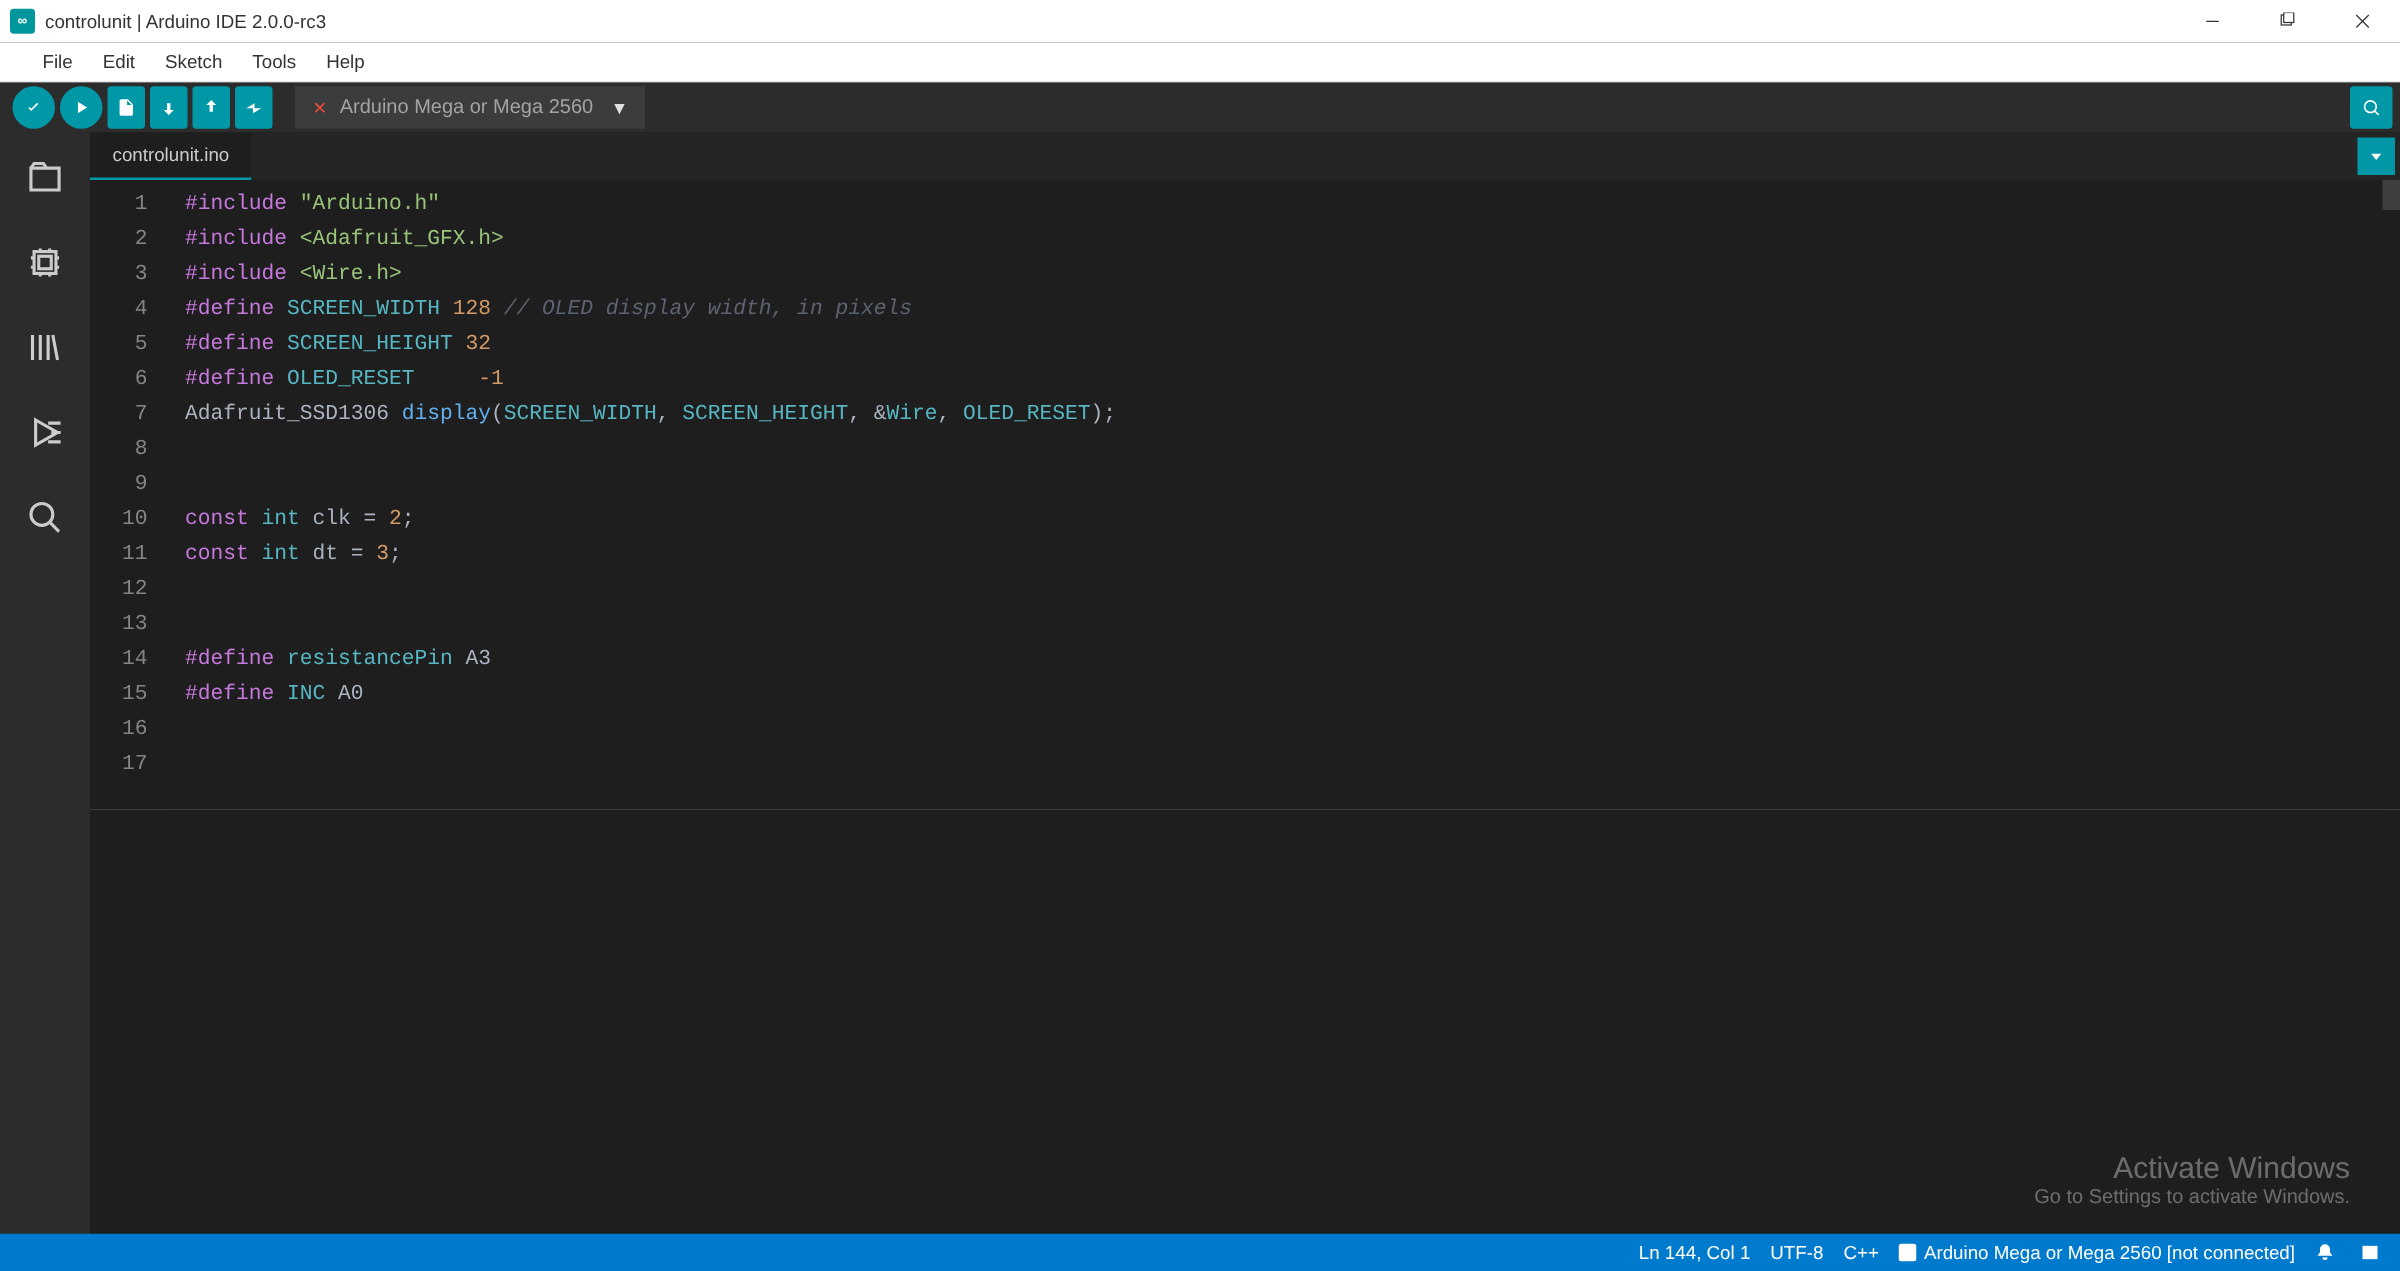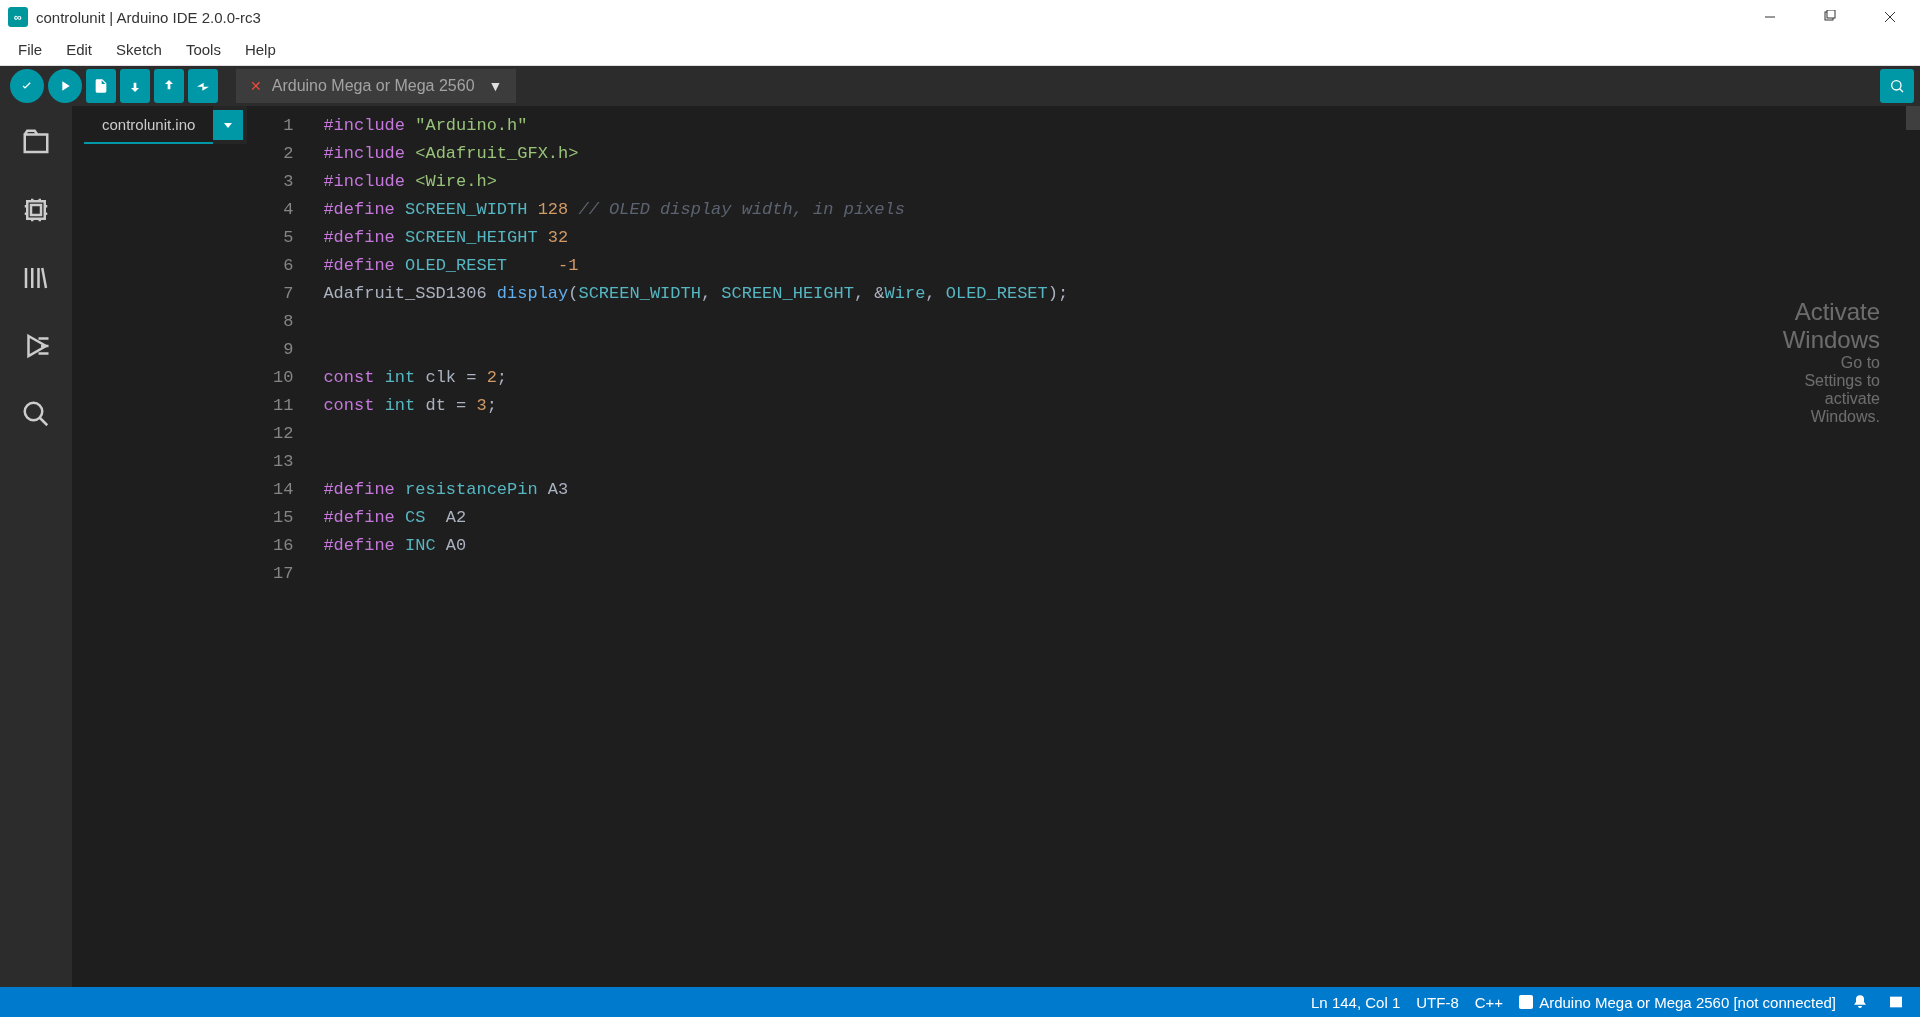--- a/index.html
+++ b/index.html
@@ -47,21 +47,21 @@
 }
 .title-bar .win-btn svg { width: 14px; height: 14px; }
 
 
 .menu-bar {
   height: 32px;
   background: #ffffff;
   border-bottom: 1px solid #e0e0e0;
   display: flex;
   align-items: center;
-  padding-left: 6px;
+  padding-left: 22px;
 }
 .menu-bar .menu-item {
   padding: 0 12px;
   height: 32px;
   display: flex;
   align-items: center;
   cursor: pointer;
   color: #333;
   font-size: 15px;
 }
@@ -128,23 +128,22 @@
   width: 44px; height: 44px;
   margin-bottom: 24px;
   display: flex; align-items: center; justify-content: center;
   cursor: pointer;
 }
 .sidebar .side-btn svg { stroke: #cccccc; fill: none; width: 30px; height: 30px; stroke-width: 2; }
 
 .editor-area {
   flex: 1;
   display: flex;
-  flex-direction: row;
+  flex-direction: column;
   min-height: 0;
-  padding-left: 12px;
 }
 .tabs {
   height: 38px;
   background: #252526;
   display: flex;
   align-items: center;
 }
 .tabs .tab {
   height: 38px;
   background: #1e1e1e;
@@ -436,21 +435,20 @@
           <div class="line"><span class="tok-kw">#define </span><span class="tok-const">SCREEN_HEIGHT </span><span class="tok-num">32</span></div>
           <div class="line"><span class="tok-kw">#define </span><span class="tok-const">OLED_RESET     </span><span class="tok-num">-1</span></div>
           <div class="line"><span class="tok-ident">Adafruit_SSD1306 </span><span class="tok-fn">display</span><span class="tok-ident">(</span><span class="tok-const">SCREEN_WIDTH</span><span class="tok-ident">, </span><span class="tok-const">SCREEN_HEIGHT</span><span class="tok-ident">, &amp;</span><span class="tok-builtin">Wire</span><span class="tok-ident">, </span><span class="tok-const">OLED_RESET</span><span class="tok-ident">);</span></div>
           <div class="line"><span></span></div>
           <div class="line"><span></span></div>
           <div class="line"><span class="tok-kw">const </span><span class="tok-builtin">int </span><span class="tok-ident">clk = </span><span class="tok-num">2</span><span class="tok-ident">;</span></div>
           <div class="line"><span class="tok-kw">const </span><span class="tok-builtin">int </span><span class="tok-ident">dt = </span><span class="tok-num">3</span><span class="tok-ident">;</span></div>
           <div class="line"><span></span></div>
           <div class="line"><span></span></div>
           <div class="line"><span class="tok-kw">#define </span><span class="tok-const">resistancePin </span><span class="tok-ident">A3</span></div>
-          <div class="line"><span class="tok-kw">#define </span><span class="tok-const">CS  </span><span class="tok-ident">A2</span></div>
           <div class="line"><span class="tok-kw">#define </span><span class="tok-const">INC </span><span class="tok-ident">A0</span></div>
         </div>
       <div class="minimap">
         <div class="scroll-pos"></div>
       </div>
     </div>
 
     <div class="output-panel">
       <div class="output-content">
         <div class="watermark">

